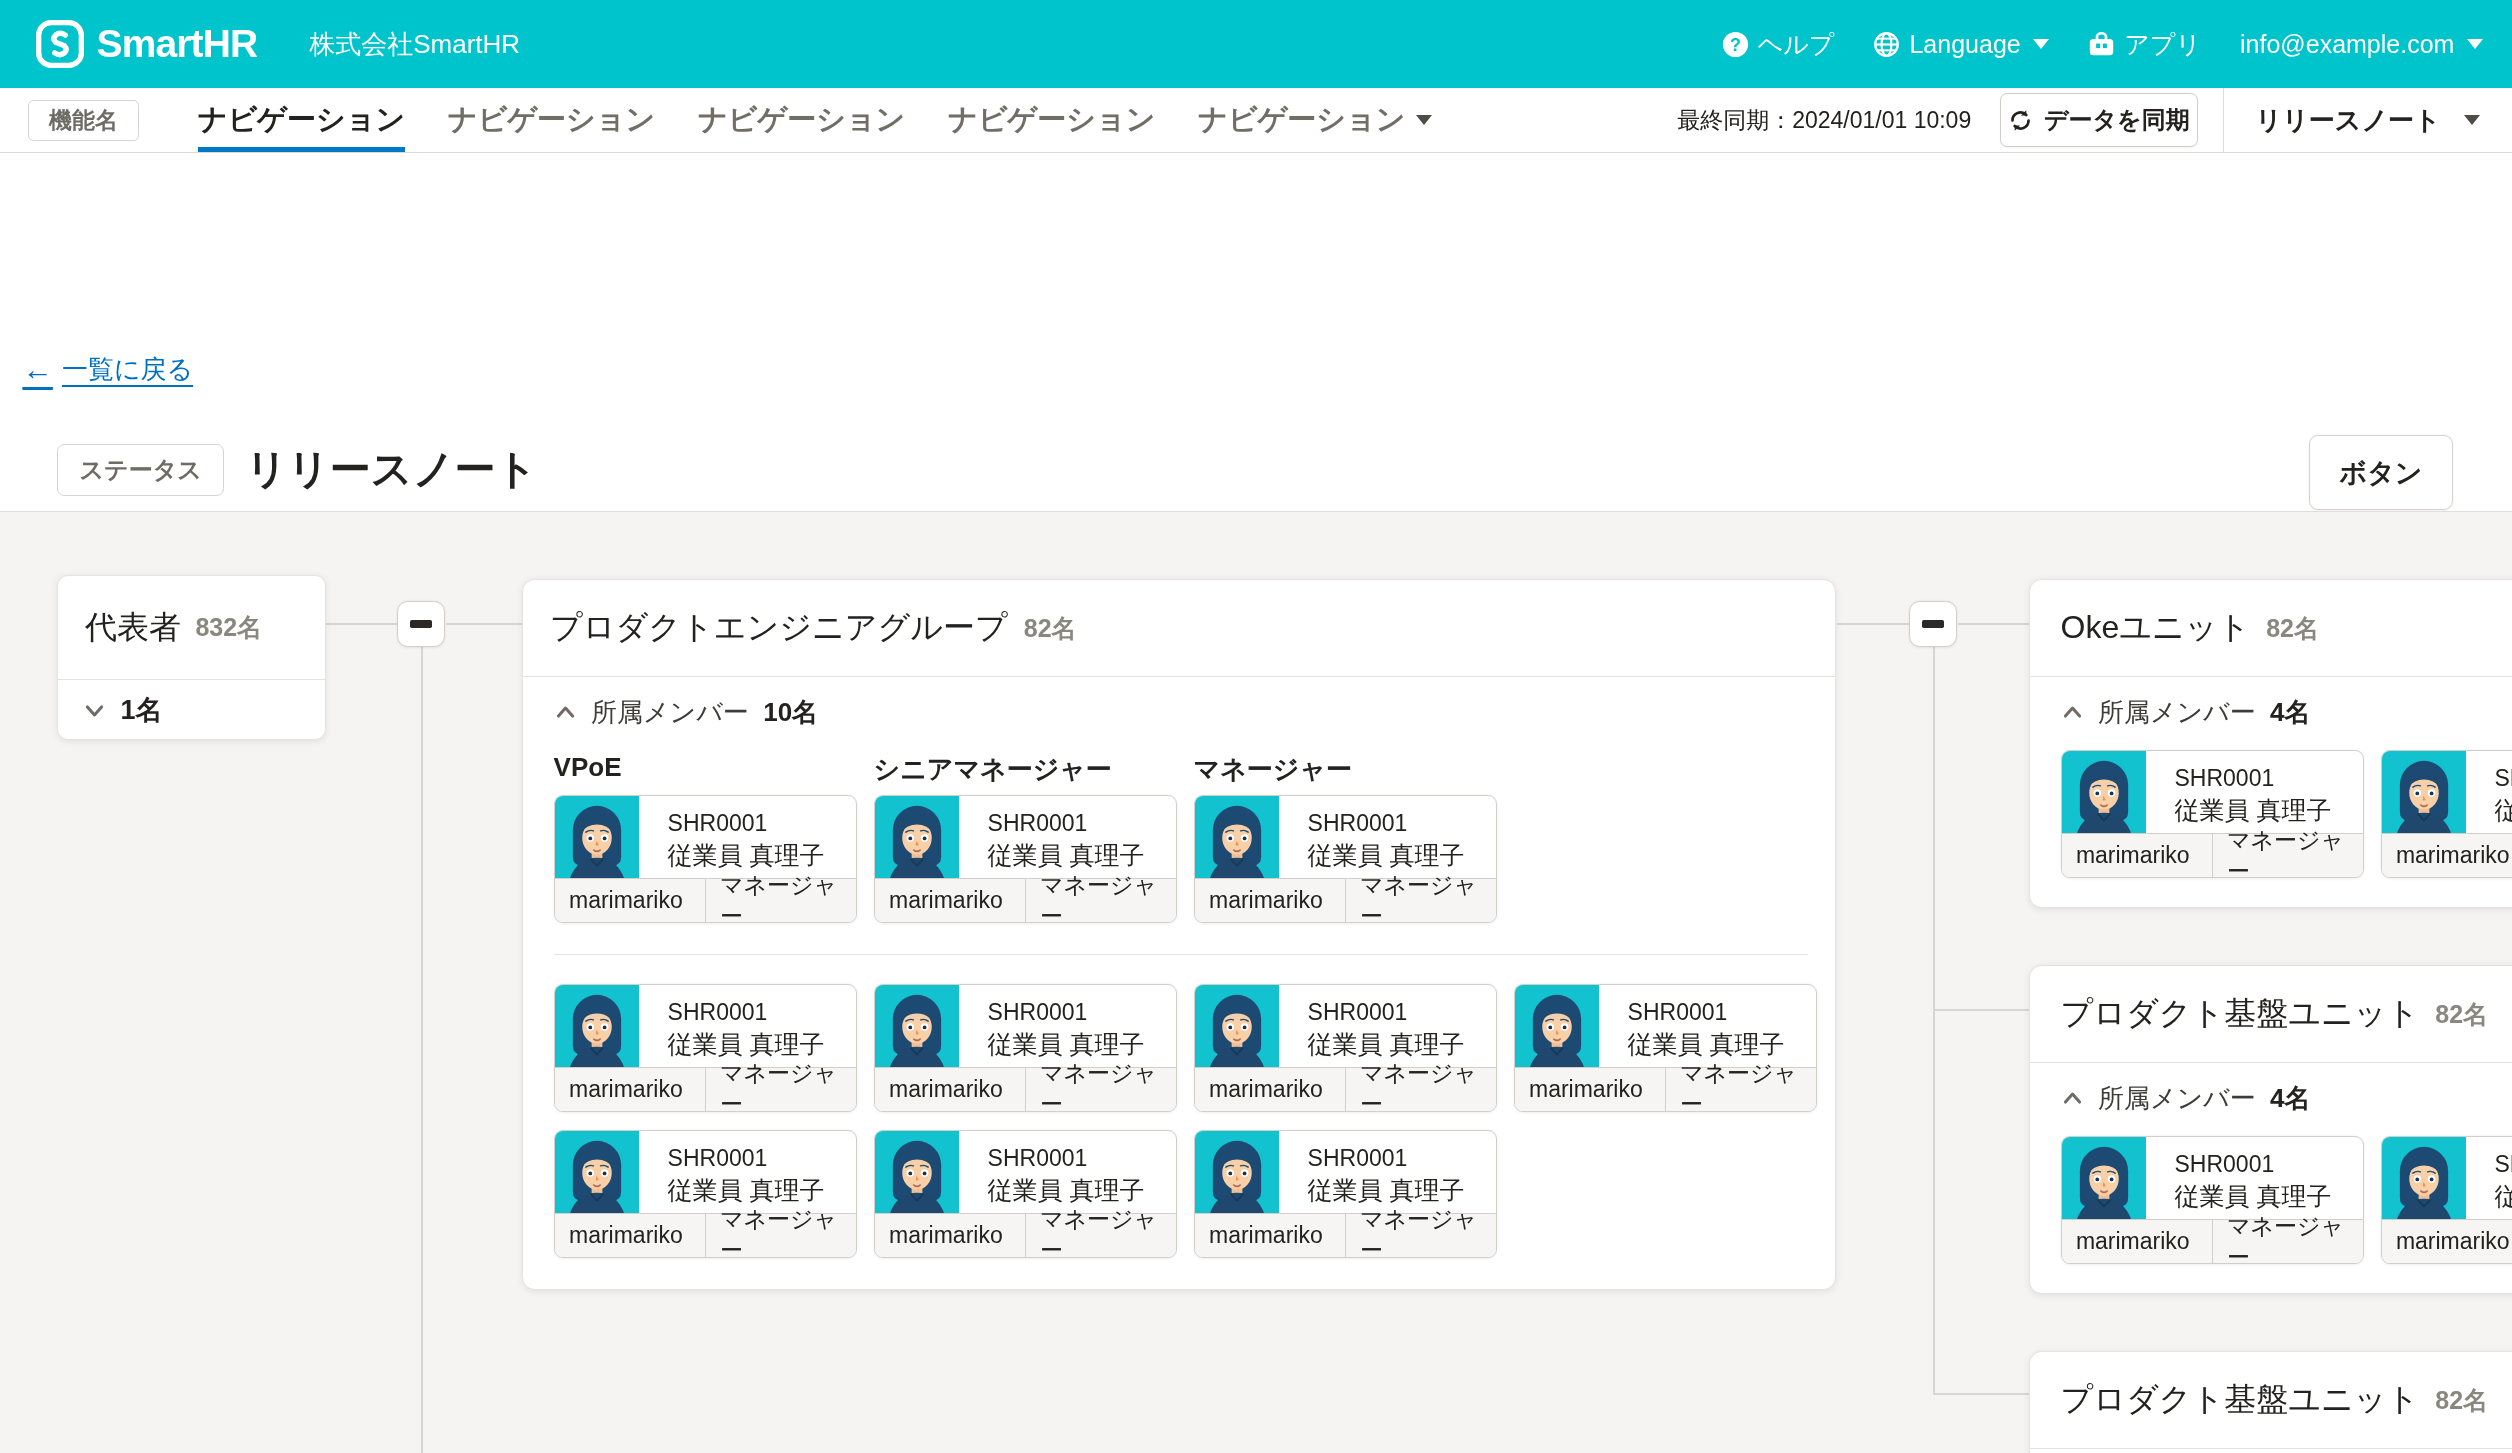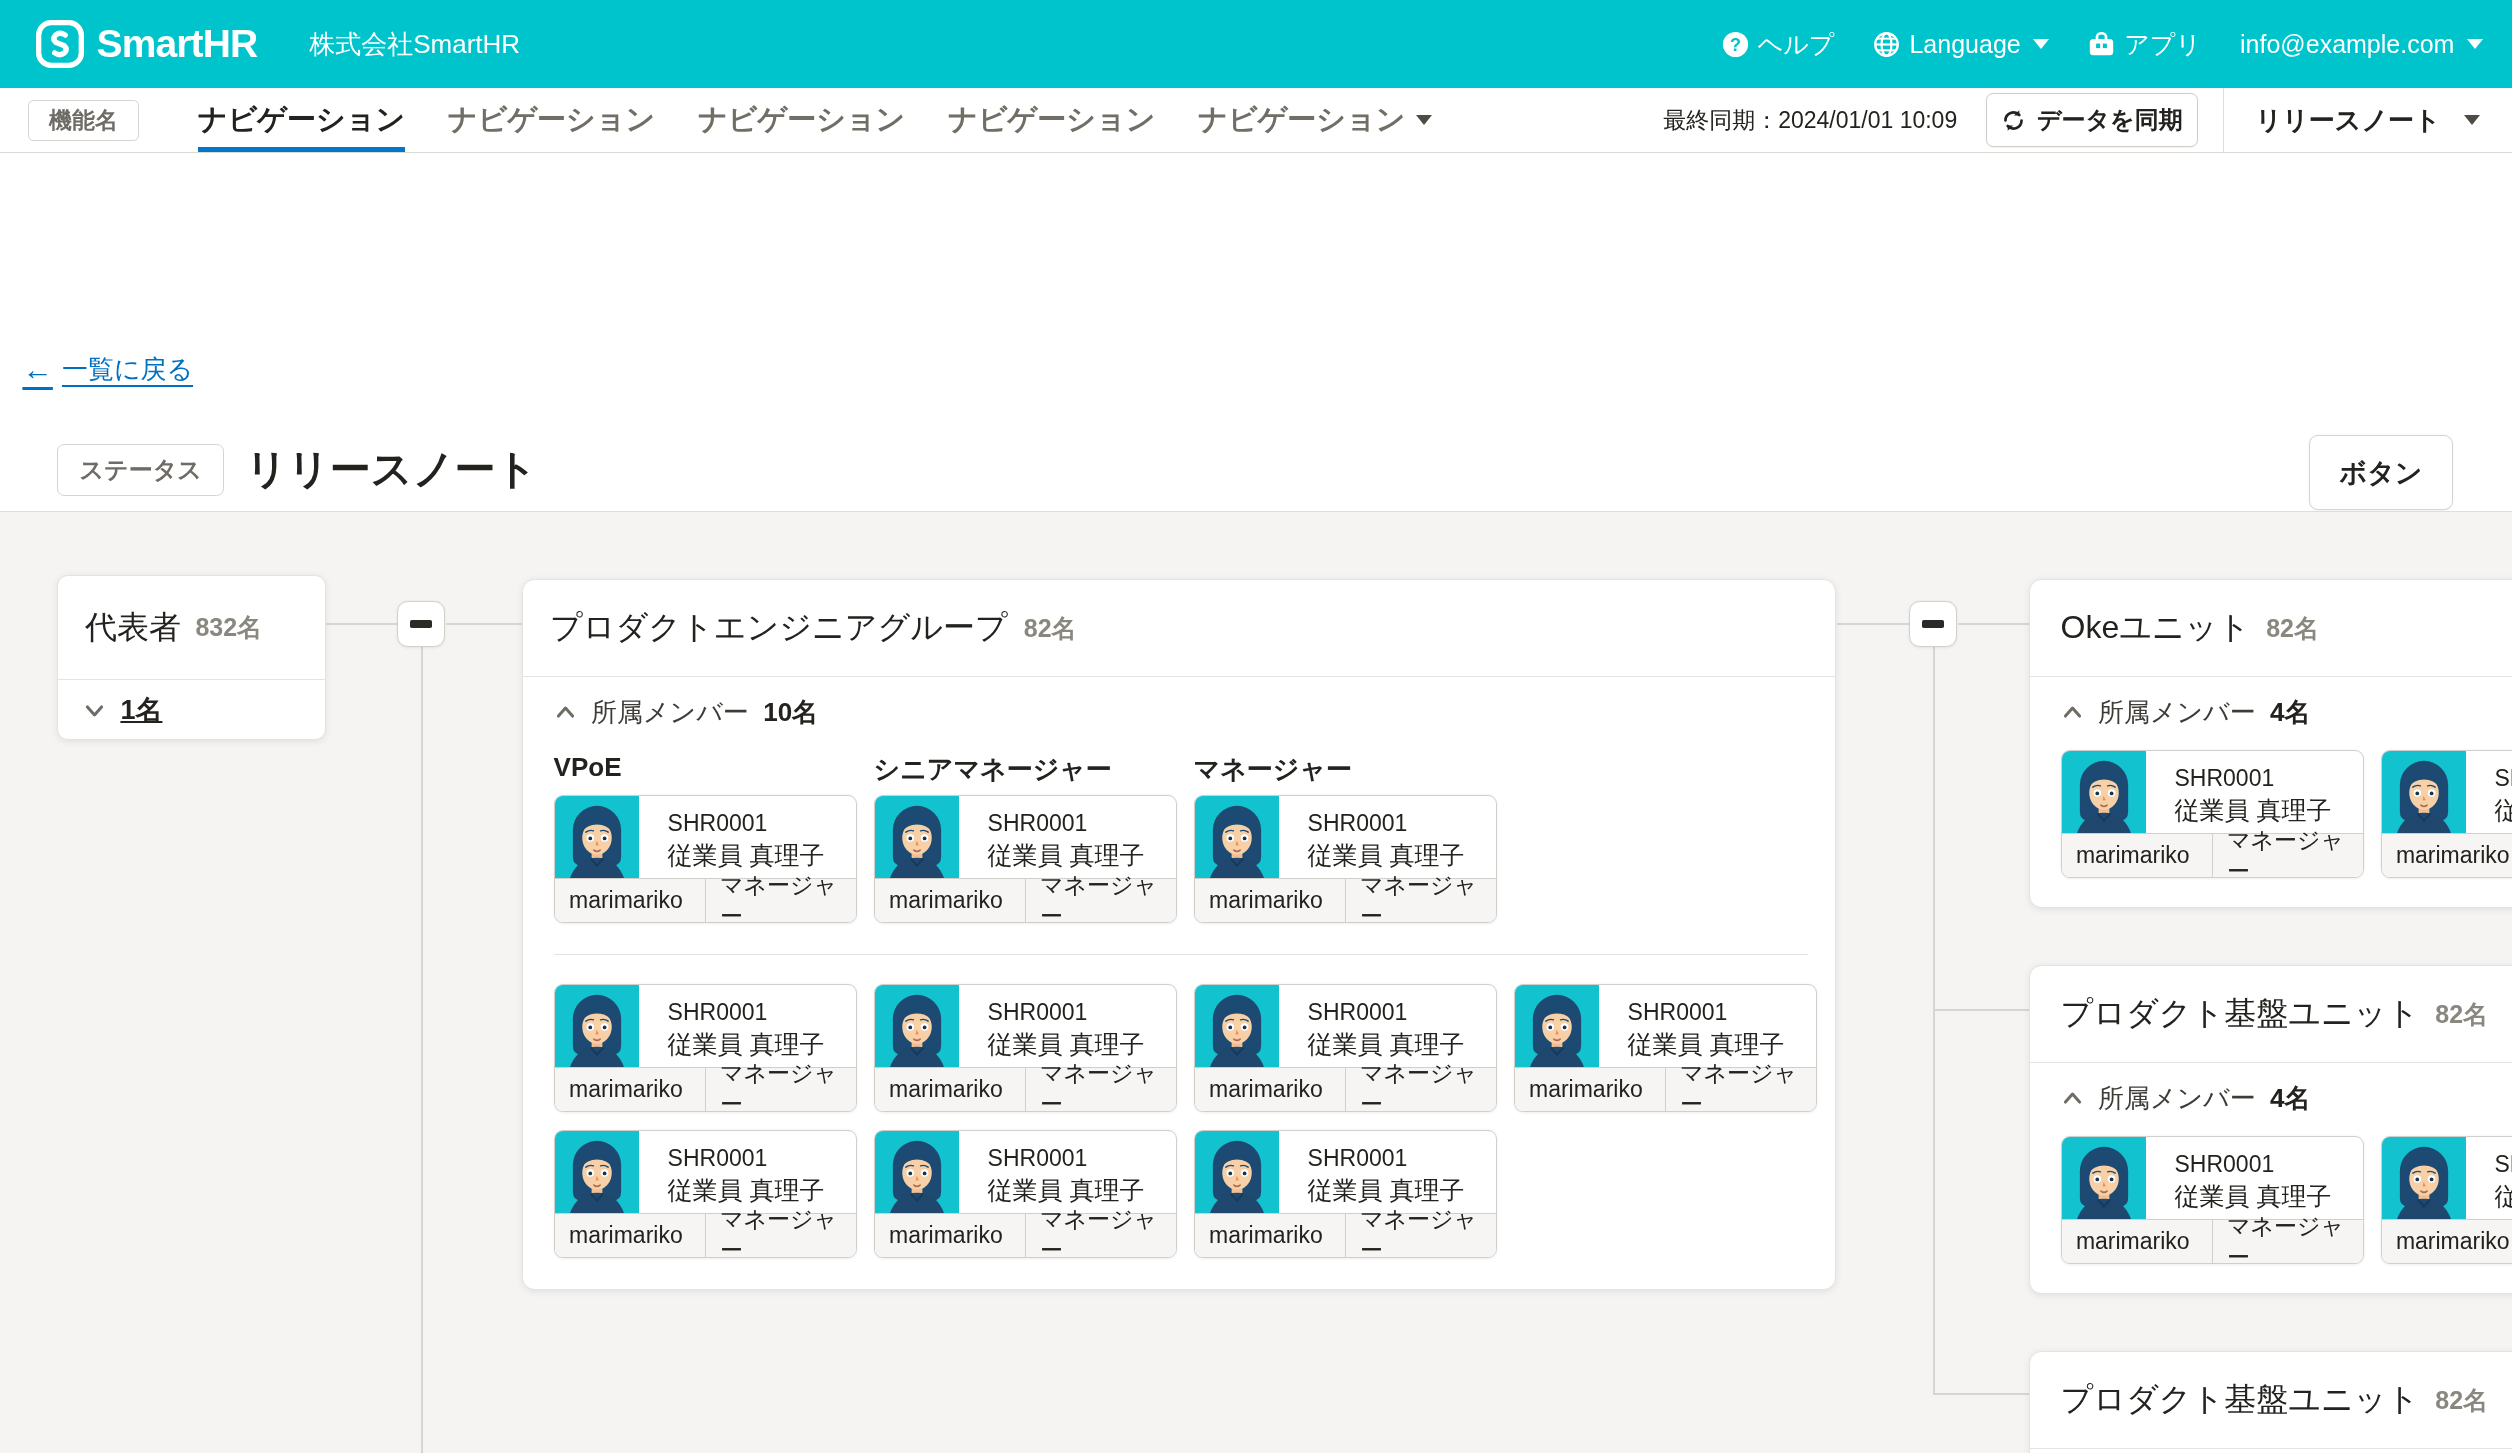--- a/index.html
+++ b/index.html
@@ -19,21 +19,21 @@
   
   .nav-bar { position:absolute; left:0; top:88px; width:2512px; height:65px; background:#fff; border-bottom:0.9px solid #dcd9d5; display:flex; align-items:center; }
   .feature-badge { margin-left:28px; padding:4px 20px; border:0.9px solid #d6d3d0; border-radius:5.4px; color:#6f6c66; font-size:23px; font-weight:600; }
   .nav-items { display:flex; align-items:flex-end; margin-left:59px; height:100%; }
   .nav-item { position:relative; height:100%; display:flex; align-items:center; margin-right:43px; font-size:29px; font-weight:700; color:#716e66; white-space:nowrap; }
   .nav-item.active { color:#23221e; }
   .nav-item.active::after { content:""; position:absolute; left:0; right:0; bottom:0; height:5.4px; background:#0077c7; }
   .caret-down-dark { width:0; height:0; border-left:8px solid transparent; border-right:8px solid transparent; border-top:10.8px solid #4f4c46; margin-left:10.8px; }
   .nav-right { margin-left:auto; display:flex; align-items:center; height:100%; }
   .last-sync { font-size:23px; color:#23221e; margin-right:29px; }
-  .sync-button { display:flex; align-items:center; gap:10.8px; height:54px; padding:0 14px; background:#fff; border:0.9px solid #d0cdc9; border-radius:7.2px; font-size:24px; font-weight:700; color:#23221e; margin-right:25px; box-shadow:0 0.9px 1.8px rgba(0,0,0,.05); }
+  .sync-button { display:flex; align-items:center; gap:10.8px; height:54px; padding:0 7px; background:#fff; border:0.9px solid #d0cdc9; border-radius:7.2px; font-size:24px; font-weight:700; color:#23221e; margin-right:25px; box-shadow:0 0.9px 1.8px rgba(0,0,0,.05); }
   .nav-divider { width:0.9px; height:65px; background:#e0ddd9; }
   .release-notes { display:flex; align-items:center; gap:12.6px; font-size:26px; font-weight:600; color:#23221e; padding:0 32px; }
 
   
   .content-head { position:absolute; left:0; top:153px; width:2512px; height:359px; background:#fff; }
   .back-link { position:absolute; left:22.4px; top:199px; display:flex; align-items:center; gap:9px; color:#0071c1; font-size:26px; text-decoration:underline; text-underline-offset:7.2px; }
   .back-arrow { font-size:30.5px; font-weight:bold; text-decoration:none; }
   .title-row { position:absolute; left:57px; top:289px; display:flex; align-items:center; }
   .status-badge { padding:9px 21.5px; border:1.8px solid #d6d3d0; border-radius:7.2px; font-size:24px; font-weight:600; color:#6f6c66; background:#fff; }
   .page-title { font-size:41px; font-weight:700; margin-left:21.5px; }
@@ -50,21 +50,21 @@
   .org-title { font-size:32px; color:#23221e; white-space:nowrap; }
   .org-count { font-size:25px; color:#8a877f; font-weight:600; white-space:nowrap; }
   .org-divider { height:0.9px; background:#e5e3e0; width:100%; }
   .member-row { display:flex; align-items:center; gap:14.4px; margin:20px 0 0 30.5px; height:30.5px; }
   .member-label { font-size:26px; color:#3e3c37; }
   .member-count { font-size:26px; font-weight:700; color:#23221e; }
   .chev { width:23px; height:23px; }
 
   .root-node { left:57px; top:63px; width:269px; height:165px; border-radius:10.8px; }
   .root-title-row { height:103px; display:flex; align-items:center; padding:0 27px; gap:14.4px; }
-  .root-footer { height:61px; display:flex; align-items:center; padding:0 25px; gap:14.4px;text-decoration:underline; }
+  .root-footer { height:61px; display:flex; align-items:center; padding:0 25px; gap:14.4px; }
   .root-sub-count { font-size:27px; font-weight:700; }
 
   .collapse-btn { position:absolute; width:48px; height:46px; background:#fff; border:1.8px solid #d3d0cc; border-radius:10.8px; box-shadow:0 0.9px 2.7px rgba(0,0,0,.08); display:flex; align-items:center; justify-content:center; z-index:2; }
   .collapse-btn .bar { width:22.4px; height:7.2px; background:#2b2a27; border-radius:1.8px; }
 
   .main-group { left:522px; top:67px; width:1314px; height:711px; }
   .main-body { padding:0 23px 0 27px; }
   .role-header-row { display:flex; gap:17px; margin:25px 0 0 3.6px; }
   .role-header { width:303px; font-size:26px; font-weight:700; color:#23221e; }
   .emp-row { display:flex; gap:17px; margin-left:3.6px; }

